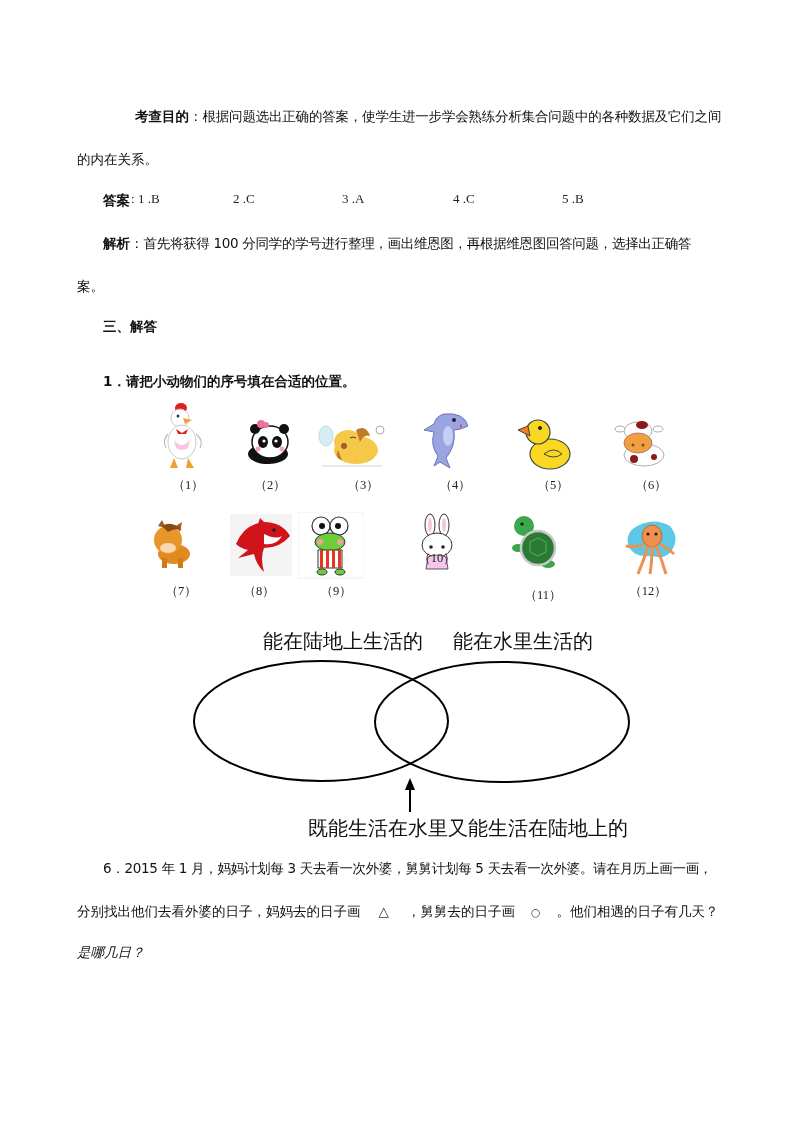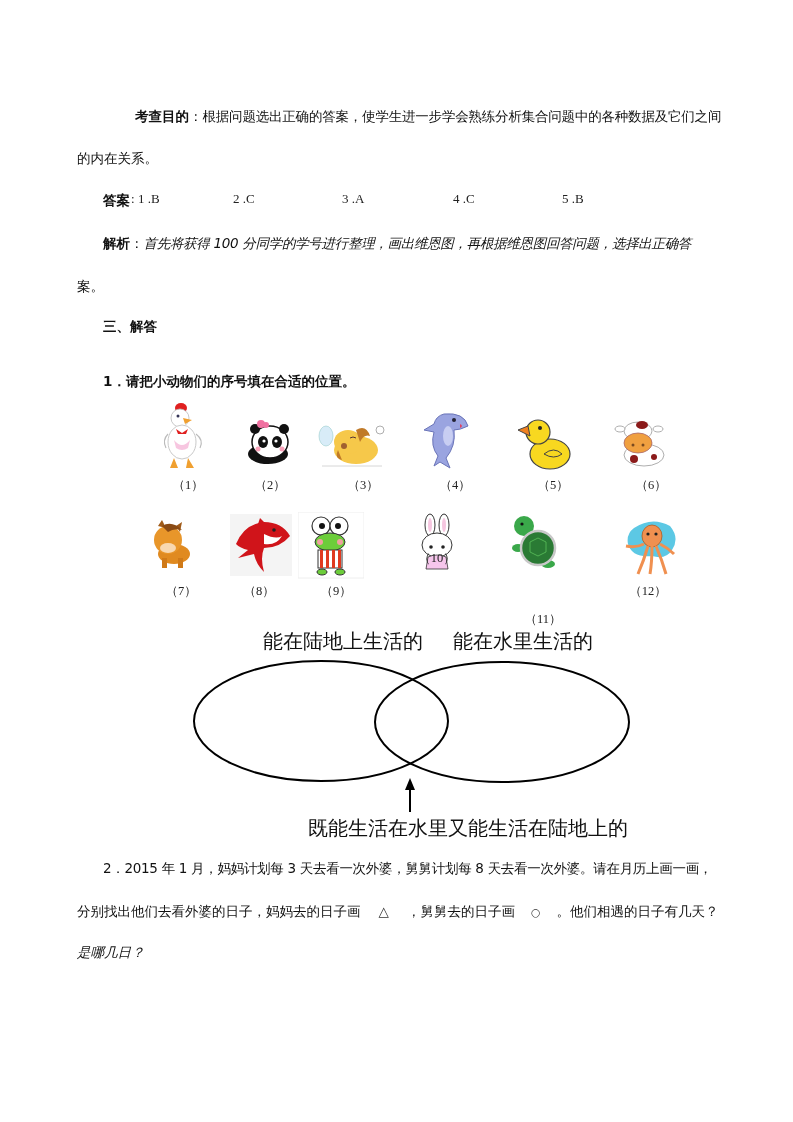--- a/index.html
+++ b/index.html
@@ -12,32 +12,32 @@
   .animal { position:absolute; }
   .venn-label { position:absolute; font-size:20px; white-space:nowrap; color:#111; }
   .ans { position:absolute; font-family:"Liberation Serif","DejaVu Serif",serif; font-size:13px; color:#222; white-space:nowrap; }
 </style>
 </head>
 <body>
 
 <div class="para" style="left:103px; top:106px;margin-left:32px;">
   <span class="bold">考查目的</span><span>：</span><span style="letter-spacing:-0.2px;">根据问题选出正确的答案，使学生进一步学会熟练分析集合问题中的各种数据及它们之间</span>
 </div>
-<div class="para" style="left:77px; top:149px;font-family:Liberation Serif, serif;">的内在关系。</div>
+<div class="para" style="left:77px; top:149px;">的内在关系。</div>
 
 <div class="para bold" style="left:103px; top:190px;">答案</div>
 <span class="ans" style="left:131px; top:191px;">:</span>
 <span class="ans" style="left:138px; top:191px;">1 .B</span>
 <span class="ans" style="left:233px; top:191px;">2 .C</span>
 <span class="ans" style="left:342px; top:191px;">3 .A</span>
 <span class="ans" style="left:453px; top:191px;">4 .C</span>
 <span class="ans" style="left:562px; top:191px; left:562px;">5 .B</span>
 
 <div class="para" style="left:103px; top:233px;">
-  <span class="bold">解析</span><span>：</span><span style="letter-spacing:-0.3px;font-style:italic;">首先将获得 100 分同学的学号进行整理，画出维恩图，再根据维恩图回答问题，选择出正确答</span>
+  <span class="bold">解析</span><span>：</span><span style="letter-spacing:-0.3px;">首先将获得 100 分同学的学号进行整理，画出维恩图，再根据维恩图回答问题，选择出正确答</span>
 </div>
 <div class="para" style="left:77px; top:276px;">案。</div>
 
 <div class="para bold" style="left:103px; top:316px;">三、解答</div>
 
 <div class="para" style="left:103px; top:371px;font-weight:bold;">1．请把小动物们的序号填在合适的位置。</div>
 
 <svg class="animal" style="left:158px; top:398px;" width="50" height="74" viewBox="0 0 50 74">
   <ellipse cx="23" cy="10" rx="6" ry="5" fill="#e02020"></ellipse>
   <ellipse cx="22" cy="20" rx="9" ry="9" fill="#fff" stroke="#bbb" stroke-width="0.8"></ellipse>
@@ -180,32 +180,32 @@
   <path d="M26 28 Q22 42 16 56" stroke="#f09050" stroke-width="3" fill="none"></path>
   <path d="M30 28 Q30 44 28 56" stroke="#f09050" stroke-width="3" fill="none"></path>
   <path d="M34 28 Q40 42 44 56" stroke="#f09050" stroke-width="3" fill="none"></path>
   <path d="M38 26 Q46 30 52 36" stroke="#f09050" stroke-width="3" fill="none"></path>
 </svg>
 
 <div class="label-num" style="left:181px; top:583px;">（7）</div>
 <div class="label-num" style="left:259px; top:583px;">（8）</div>
 <div class="label-num" style="left:336px; top:583px;">（9）</div>
 <div class="label-num" style="left:437px; top:550px;">（10）</div>
-<div class="label-num" style="left:543px; top:611px;text-align:right;">（11）</div>
+<div class="label-num" style="left:543px; top:587px;text-align:right;">（11）</div>
 <div class="label-num" style="left:648px; top:583px;">（12）</div>
 
 <div class="venn-label" style="left:263px; top:628px;">能在陆地上生活的</div>
 <div class="venn-label" style="left:453px; top:628px;">能在水里生活的</div>
 
 <svg class="abs" style="left:180px; top:650px;" width="460" height="170" viewBox="0 0 460 170">
   <ellipse cx="141" cy="71" rx="127" ry="60" fill="none" stroke="#000" stroke-width="2"></ellipse>
   <ellipse cx="322" cy="72" rx="127" ry="60" fill="none" stroke="#000" stroke-width="2"></ellipse>
   <line x1="230" y1="162" x2="230" y2="138" stroke="#000" stroke-width="2"></line>
   <polygon points="230,128 225,140 235,140" fill="#000"></polygon>
 </svg>
 
 <div class="venn-label" style="left:308px; top:815px;">既能生活在水里又能生活在陆地上的</div>
 
-<div class="para" style="left:103px; top:858px; letter-spacing:-0.3px;">2．2015 年 1 月，妈妈计划每 3 天去看一次外婆，舅舅计划每 8 天去看一次外婆。请在月历上画一画，</div>
+<div class="para" style="left:103px; top:858px; letter-spacing:-0.3px;">6．2015 年 1 月，妈妈计划每 3 天去看一次外婆，舅舅计划每 5 天去看一次外婆。请在月历上画一画，</div>
 <div class="para" style="left:77px; top:901px;">
   <span>分别找出他们去看外婆的日子，妈妈去的日子画</span><span style="display:inline-block; margin:0 18px; color:#333;">△</span><span>，舅舅去的日子画</span><span style="display:inline-block; margin:0 16px; font-size:11px; color:#333;">○</span><span>。他们相遇的日子有几天？</span>
 </div>
 <div class="para" style="left:77px; top:942px;font-style:italic;">是哪几日？</div>
 
 </body></html>

